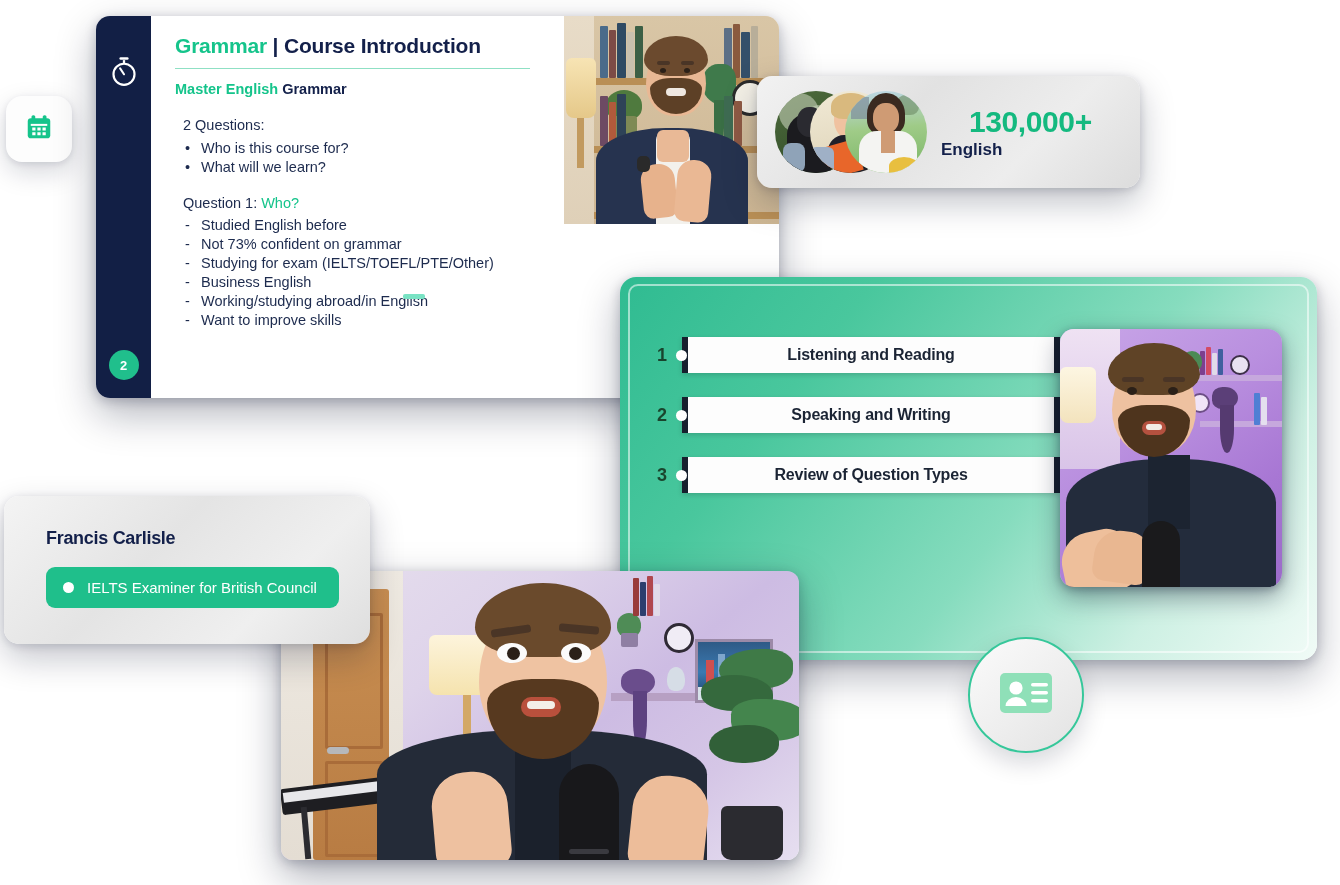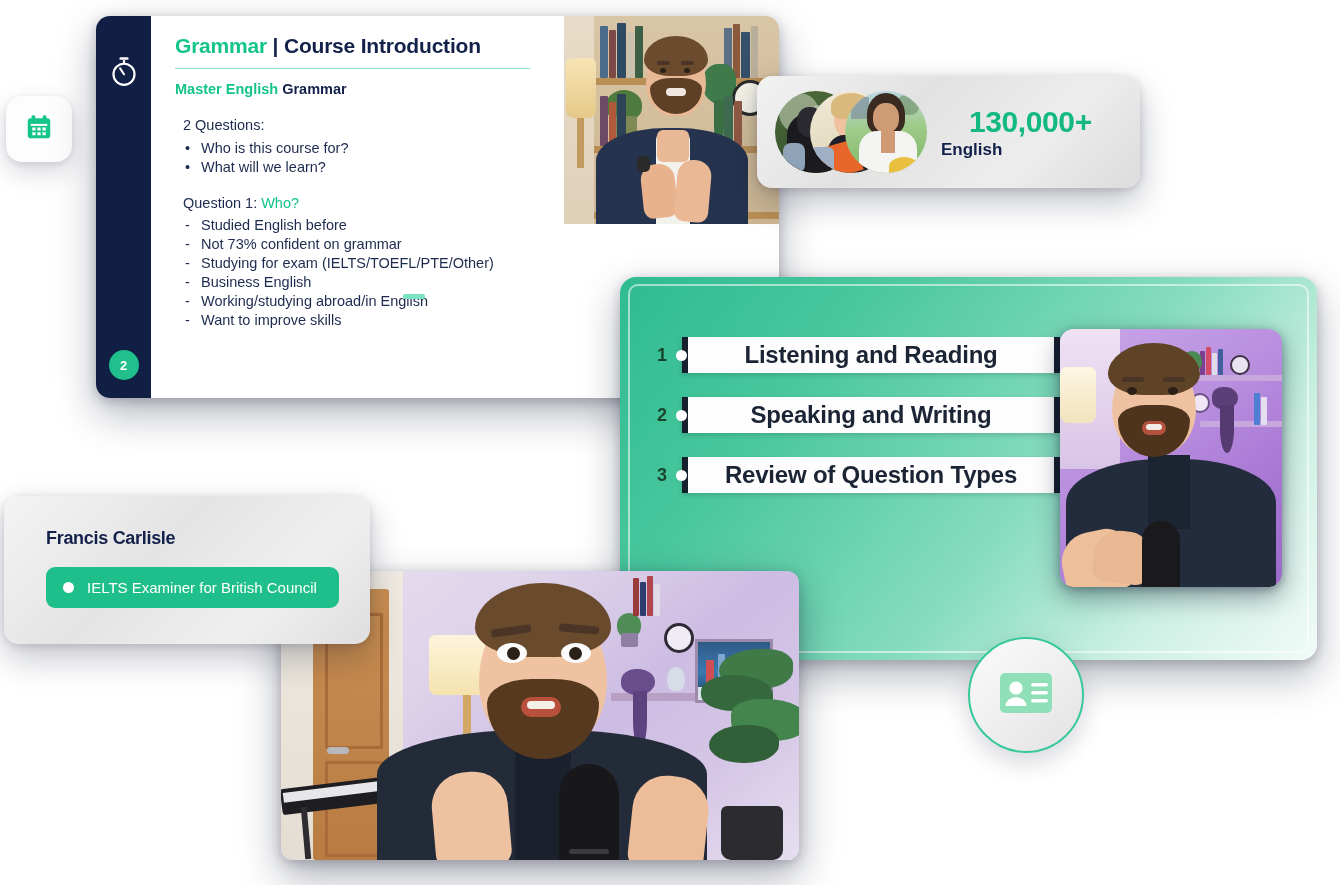--- a/index.html
+++ b/index.html
@@ -100,21 +100,21 @@
     width:24px;flex:0 0 24px;font-size:18px;font-weight:bold;color:#14341f;
     text-align:center;opacity:.88;
   }
   .arow-dot{
     width:11px;height:11px;border-radius:50%;background:#ffffff;flex:0 0 11px;
     margin-left:2px;margin-right:-5px;position:relative;z-index:2;
   }
   .arow-pill{
     flex:1;height:36px;background:#fdfdfd;border-left:6px solid #17202e;border-right:6px solid #17202e;
     display:flex;align-items:center;justify-content:center;
-    font-size:24px;font-weight:bold;color:#1b2434;letter-spacing:-.2px;
+    font-size:16px;font-weight:bold;color:#1b2434;letter-spacing:-.2px;
     box-shadow:0 2px 5px rgba(0,0,0,.16);
   }
 
   
   .vid2{
     position:absolute;left:1060px;top:329px;width:222px;height:258px;
     border-radius:14px;overflow:hidden;
     box-shadow:0 10px 26px rgba(8,14,40,.40), 0 2px 8px rgba(8,14,40,.28);
   }
 

